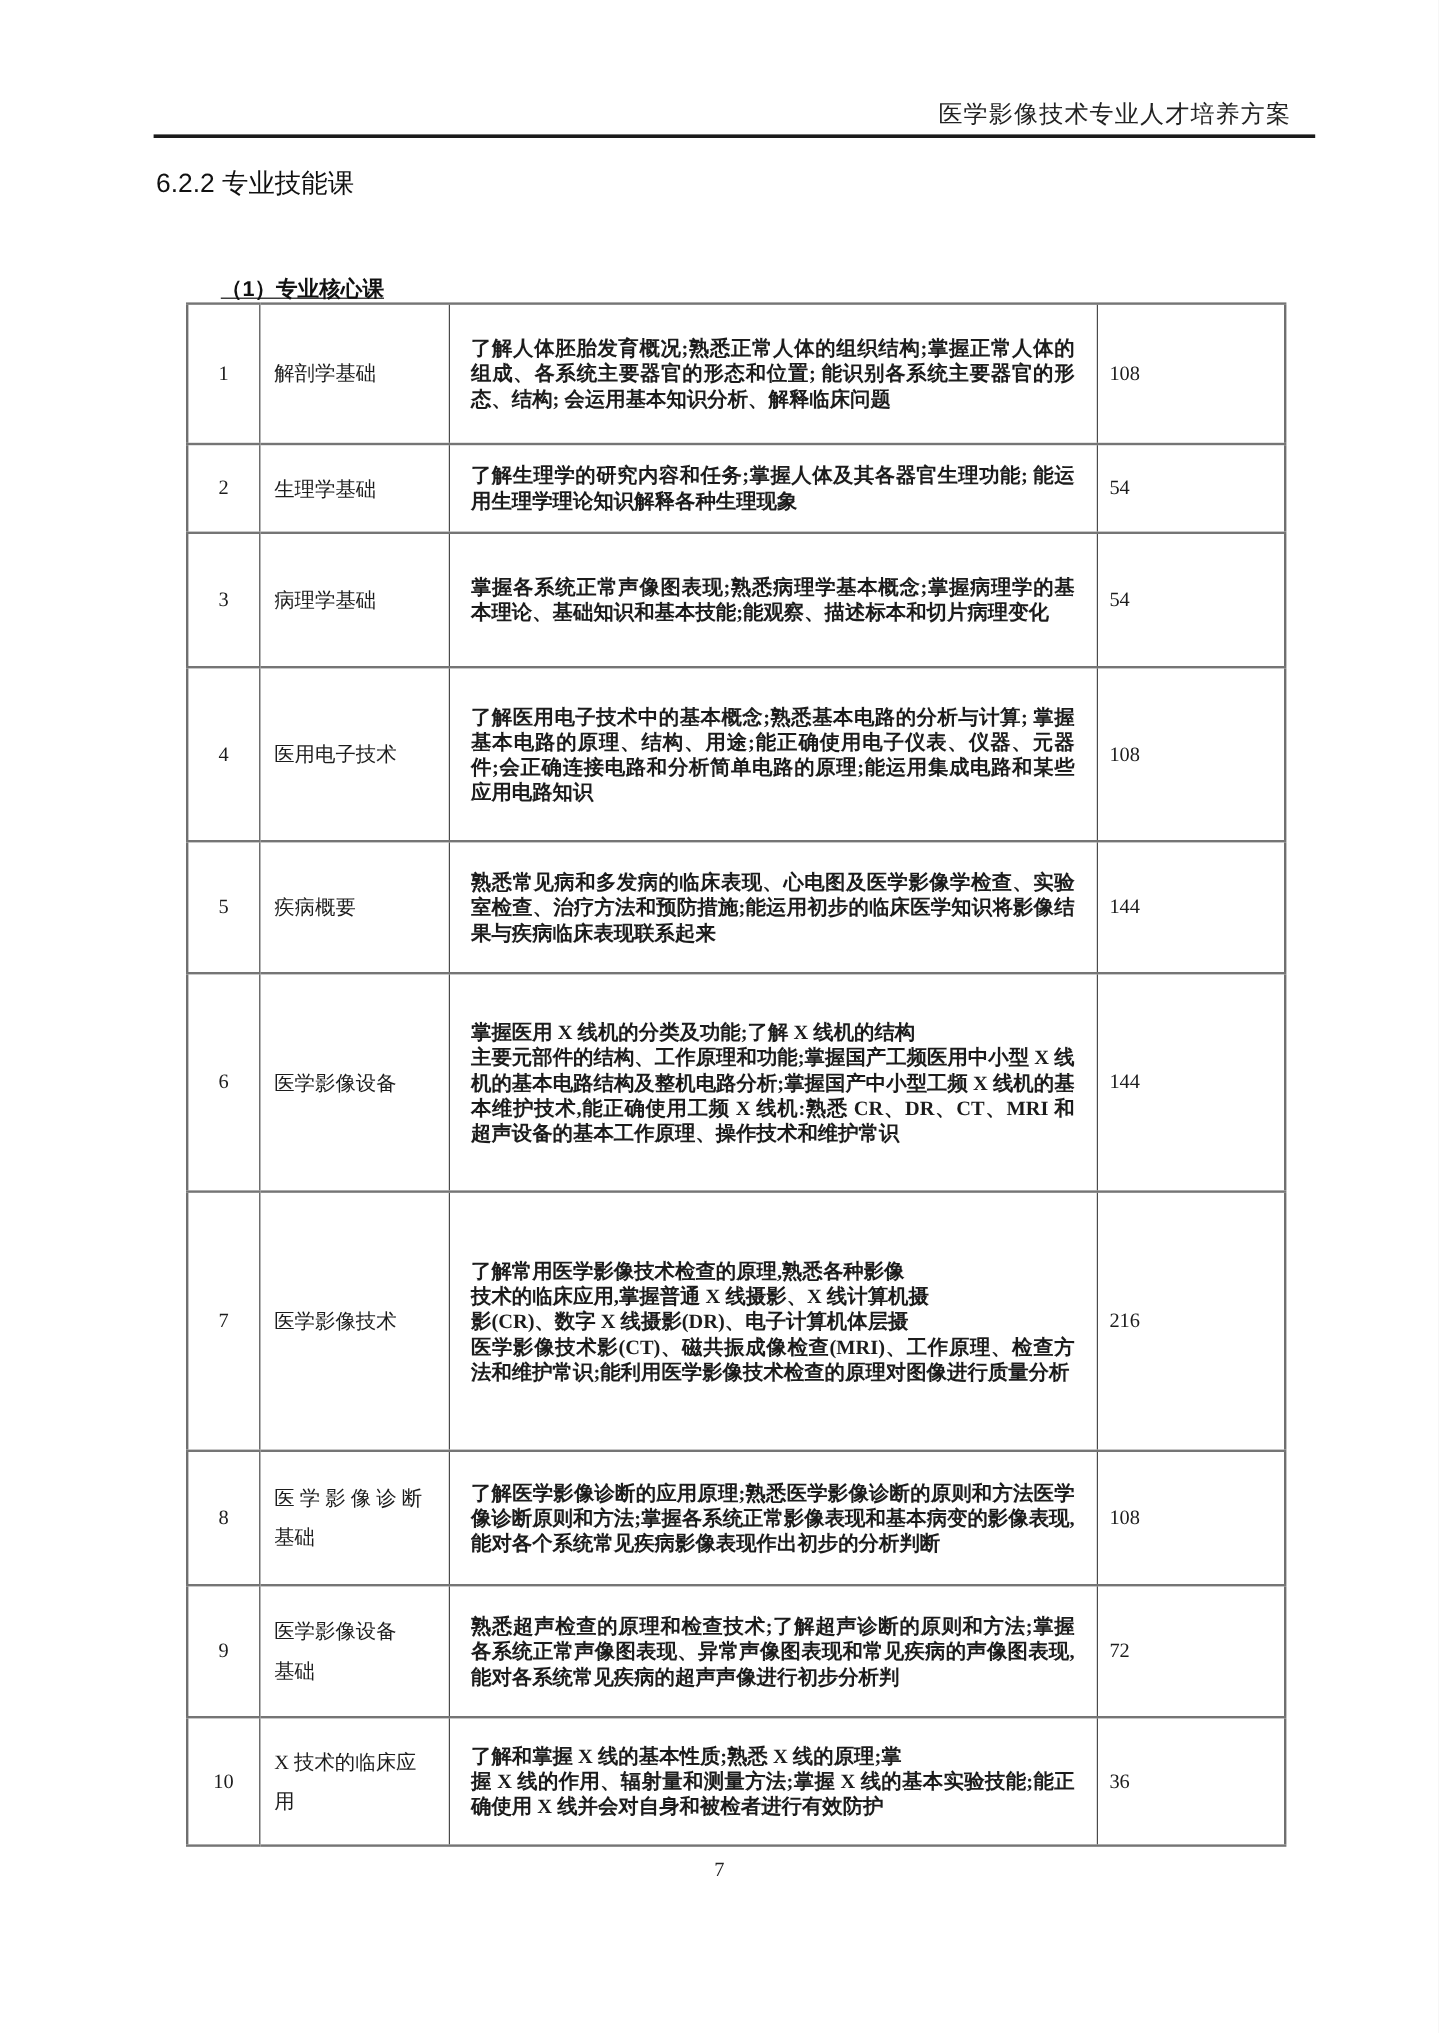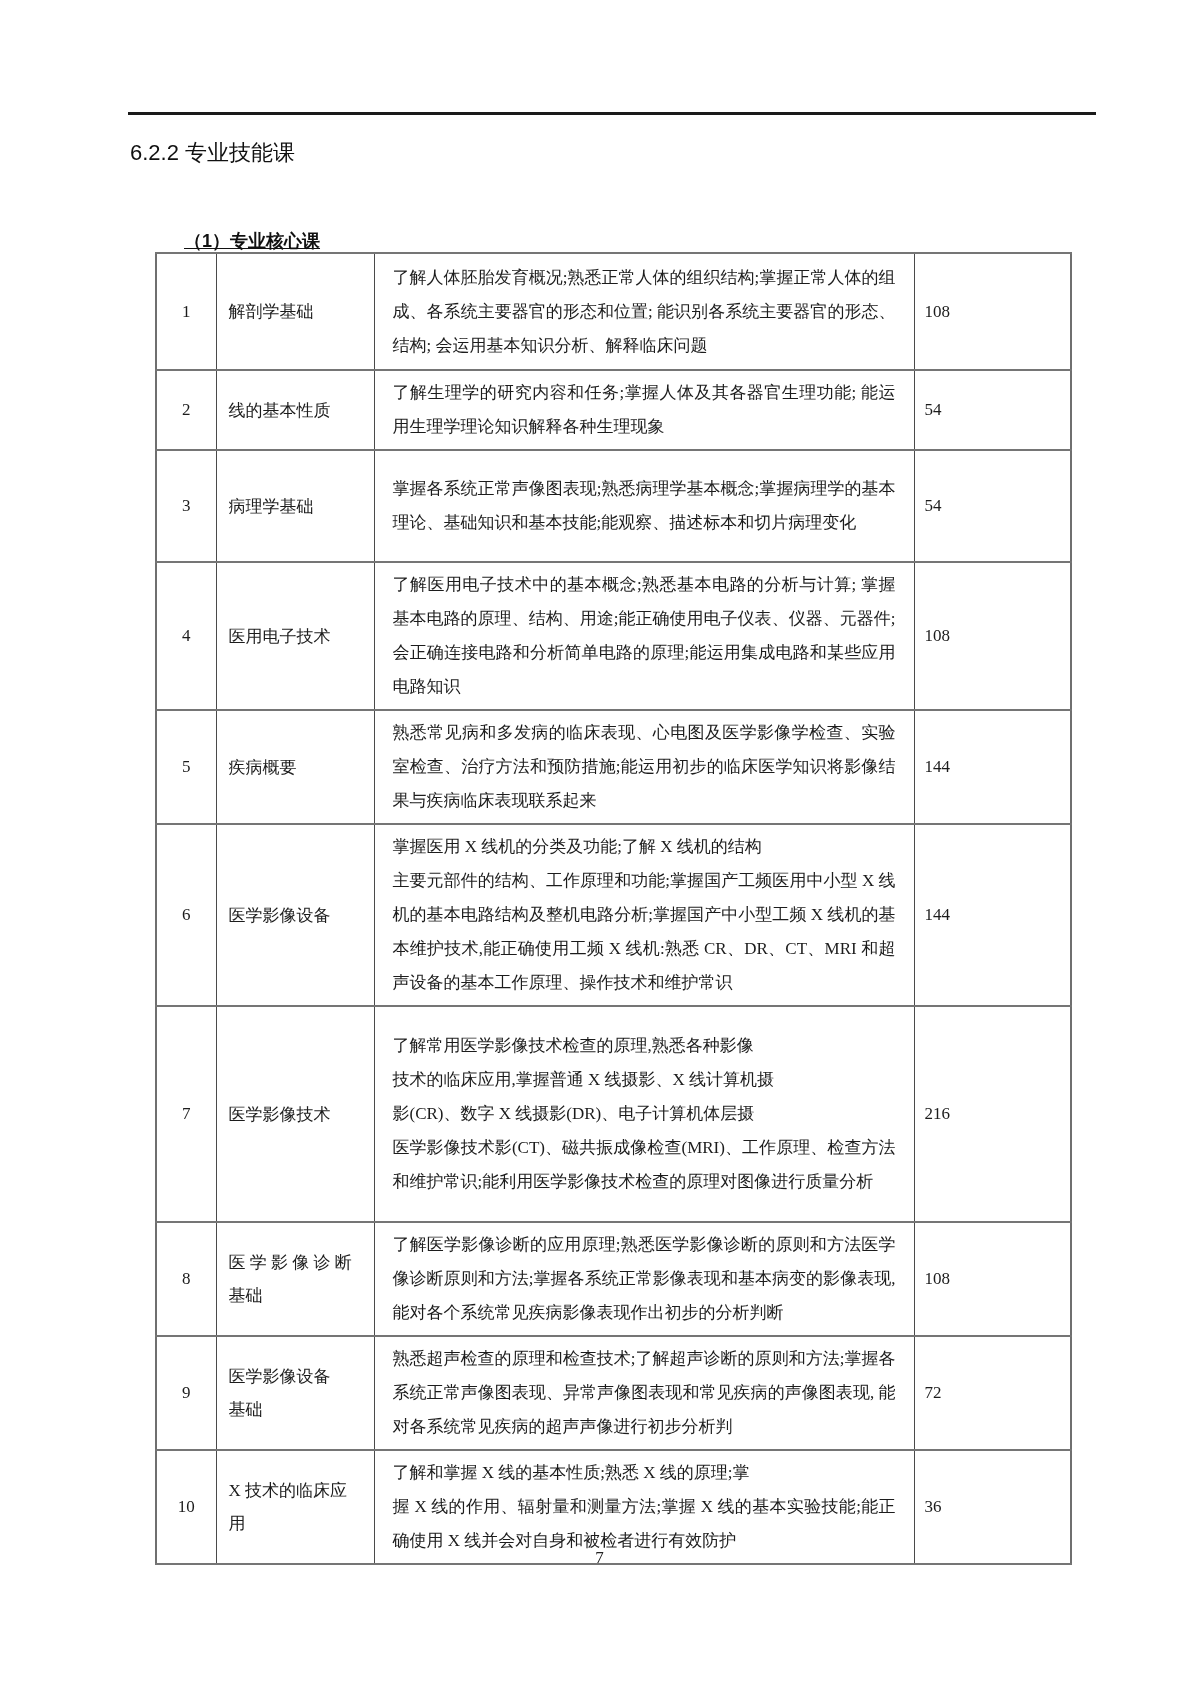--- a/index.html
+++ b/index.html
@@ -65,42 +65,44 @@
   col.c4{width:157px;}
   td.c-no{text-align:center;font-size:16.5px;}
   td.c-name{
     padding:16px 12px;
     font-size:16.5px;
     line-height:33px;
     white-space:pre-line;
   }
   td.c-desc{
     padding:5px 18px;
-    line-height:34px;
+    line-height:21px;
     white-space:pre-line;
     text-align:justify;
+    font-weight:bold;
   }
   td.c-hours{
     padding-left:10px;
     font-size:16.5px;
     margin-top:31px;
   }
   .page-number{
     position:absolute;
     top:1548px;left:0;width:1199px;
     text-align:center;
     font-size:17px;
     color:#222;
   }
 </style>
 </head>
 <body>
 
 <div class="page">
 
+  <div class="header-title">医学影像技术专业人才培养方案</div>
 
   <div class="header-rule"></div>
 
   <div class="section-heading">6.2.2 专业技能课</div>
 
   <div class="subsection-heading">（1）专业核心课</div>
 
   <table class="course-table">
     <colgroup>
       <col class="c1">
@@ -110,21 +112,21 @@
     </colgroup>
     <tbody>
         <tr style="height: 117px;">
     <td class="c-no">1</td>
     <td class="c-name">解剖学基础</td>
     <td class="c-desc">了解人体胚胎发育概况;熟悉正常人体的组织结构;掌握正常人体的组成、各系统主要器官的形态和位置; 能识别各系统主要器官的形态、结构; 会运用基本知识分析、解释临床问题</td>
     <td class="c-hours">108</td>
   </tr>
         <tr style="height: 74px;">
     <td class="c-no">2</td>
-    <td class="c-name">线的基本性质</td>
+    <td class="c-name">生理学基础</td>
     <td class="c-desc">了解生理学的研究内容和任务;掌握人体及其各器官生理功能; 能运用生理学理论知识解释各种生理现象</td>
     <td class="c-hours">54</td>
   </tr>
         <tr style="height: 112px;">
     <td class="c-no">3</td>
     <td class="c-name">病理学基础</td>
     <td class="c-desc">掌握各系统正常声像图表现;熟悉病理学基本概念;掌握病理学的基本理论、基础知识和基本技能;能观察、描述标本和切片病理变化</td>
     <td class="c-hours">54</td>
   </tr>
         <tr style="height: 145px;">

